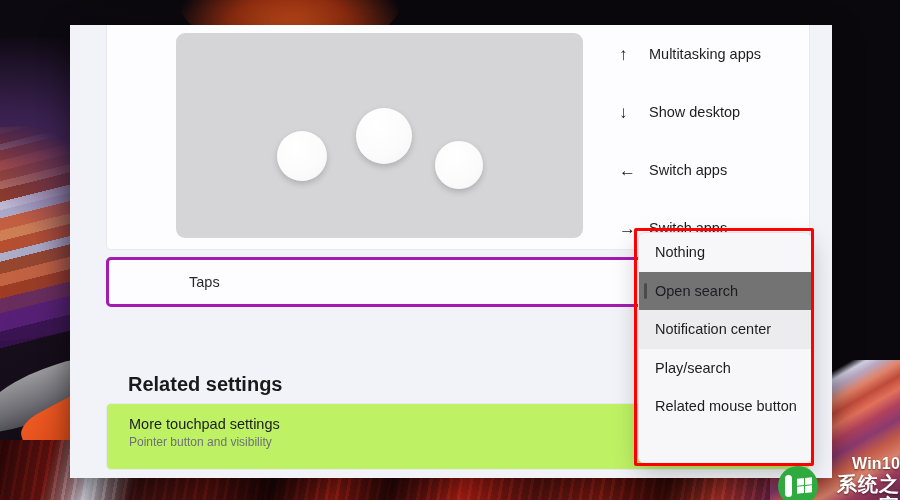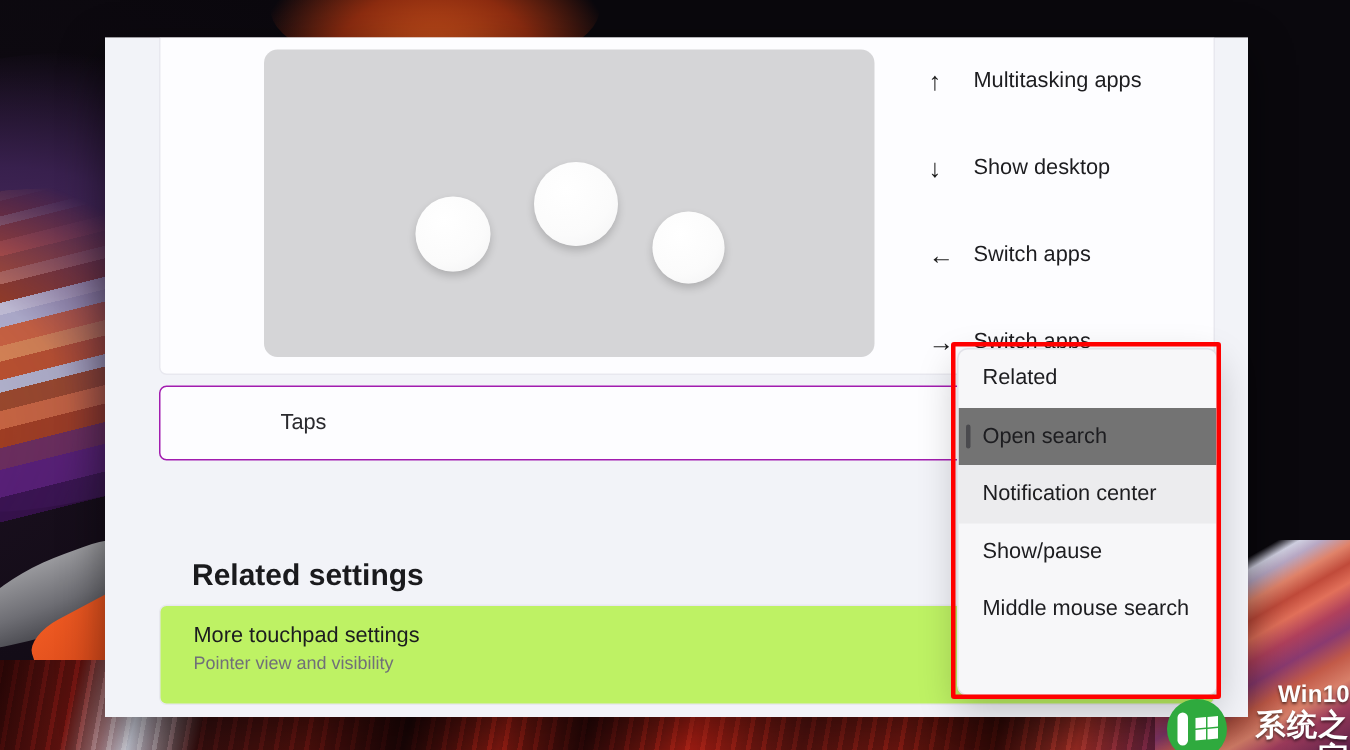--- a/index.html
+++ b/index.html
@@ -216,21 +216,21 @@
   }
 
   
   .taps-row {
     position: absolute;
     left: 36px;
     right: 22px;
     top: 232px;
     height: 50px;
     background: #fdfdff;
-    border: 1px solid #a21caf;
+    border: 3px solid #a21caf;
     border-radius: 5px;
     box-sizing: border-box;
     display: flex;
     align-items: center;
   }
   .taps-label {
     margin-left: 80px;
     font-size: 14.5px;
     color: #2a2a2e;
   }
@@ -447,42 +447,42 @@
       </div>
 
       <div class="taps-row">
         <span class="taps-label">Taps</span>
       </div>
 
       <div class="related-heading">Related settings</div>
 
       <div class="related-card">
         <div class="rc-title">More touchpad settings</div>
-        <div class="rc-sub">Pointer view and visibility</div>
+        <div class="rc-sub">Pointer button and visibility</div>
       </div>
 
       <div class="scroll-track"></div>
     </div>
   </div>
 
   <div class="dropdown">
     <div class="dd-item">
-      <span>Related</span>
+      <span>Nothing</span>
     </div>
     <div class="dd-item selected">
       <span>Open search</span>
     </div>
     <div class="dd-item hover">
       <span>Notification center</span>
     </div>
     <div class="dd-item">
-      <span>Show/pause</span>
+      <span>Play/search</span>
     </div>
     <div class="dd-item">
-      <span>Middle mouse search</span>
+      <span>Related mouse button</span>
     </div>
   </div>
 
   <div class="annot-rect"></div>
 
   <div class="watermark">
     <div class="wm-logo">
       <span class="wm-bar"></span>
       <span class="wm-win">
         <i></i>

